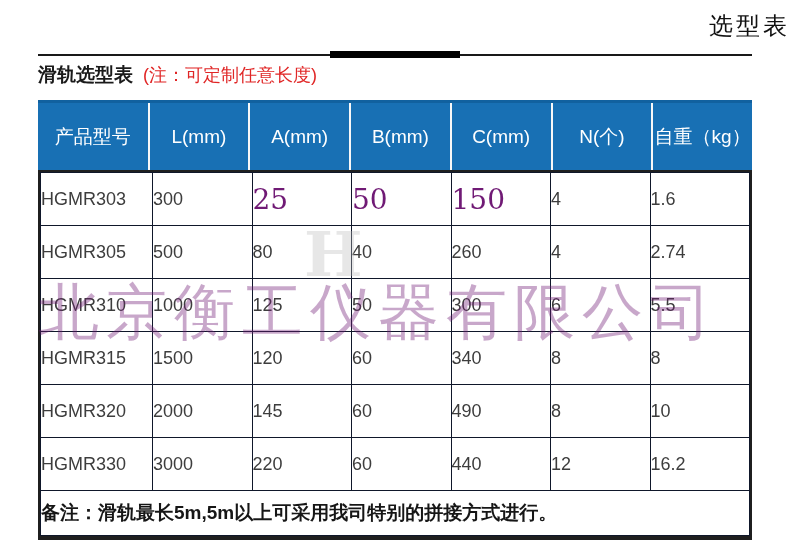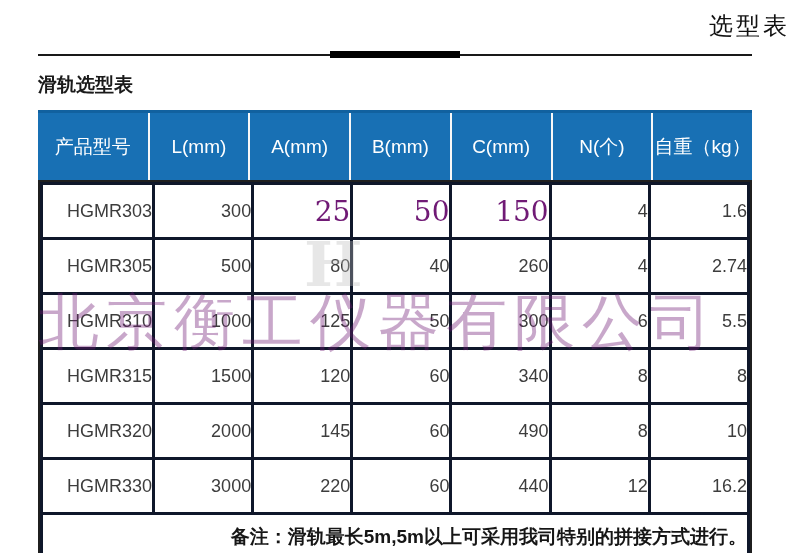--- a/index.html
+++ b/index.html
@@ -7,38 +7,38 @@
   .page { position:relative; width:790px; height:553px; overflow:hidden; background:#fff; }
 
   .title { margin:10px 0 0; text-align:right; font-size:24px; font-weight:500;
            color:#111; letter-spacing:3px; }
 
   .divider { position:relative; margin:9px 32px 0; height:7px; }
   .divider-line { position:absolute; top:3px; left:6px; right:6px; height:2px; background:#191919; }
   .divider-accent { position:absolute; top:0; left:50%; transform:translateX(-50%);
                     width:130px; height:7px; background:#000; }
 
-  .subtitle-row { margin:14px 0 0 38px; display:flex; align-items:baseline;text-align:right; }
+  .subtitle-row { margin:4px 0 0 38px; display:flex; align-items:baseline;text-align:right; }
   .subtitle { font-size:19px; font-weight:bold; color:#1a1a1a; }
   .caption-note { font-size:18px; color:#e02626; margin-left:10px; }
 
   .table-wrap { position:relative; margin:12px 0 0 38px; width:714px; }
 
   .thead { display:flex; width:714px; height:70px; background:#1870b4;
            border-top:3px solid #11619f; box-sizing:border-box; }
   .th { display:flex; align-items:center; justify-content:center;
         color:#ffffff; font-size:19px; box-sizing:border-box; }
   .th-model { width:122px; }
   .th-num { width:112px; }
   .th + .th { border-left:2px solid #f8f8f8; }
 
   .tbody-wrap { width:714px; box-sizing:border-box;
                 border:2px solid #1f1f1f; border-bottom-width:4px; }
   table { border-collapse:collapse; table-layout:fixed; width:100%; }
-  td { border:3px solid #0f172a; height:52px; text-align:right;
+  td { border:1px solid #0f172a; height:52px; text-align:left;
        font-size:18px; color:#3d3d3d; padding:0; overflow:hidden; }
   .serif-big { font-family:"DejaVu Serif", serif; font-size:28px; color:#701a75; }
   .footnote-cell { height:44px; font-size:19px; font-weight:bold; color:#161616; }
 
   .watermark { position:absolute; top:172px; left:0; width:568px; text-align:center;
                font-size:61px; color:#701a75; opacity:0.38; letter-spacing:7px;
                white-space:nowrap; pointer-events:none; z-index:5; }
   .watermark-logo { position:absolute; top:118px; left:266px; font-size:62px;
                     font-weight:bold; color:#bdbdbd; opacity:0.35;
                     pointer-events:none; z-index:5;
@@ -51,20 +51,21 @@
 
   <h1 class="title">选型表</h1>
 
   <div class="divider">
     <div class="divider-line"></div>
     <div class="divider-accent"></div>
   </div>
 
   <div class="subtitle-row">
     <span class="subtitle">滑轨选型表</span>
+    <span class="caption-note">(注：可定制任意长度)</span>
   </div>
 
   <div class="table-wrap">
 
     <div class="watermark-logo">H</div>
     <div class="watermark">北京衡工仪器有限公司</div>
 
     <div class="thead">
       <div class="th th-model">产品型号</div>
       <div class="th th-num">L(mm)</div>

